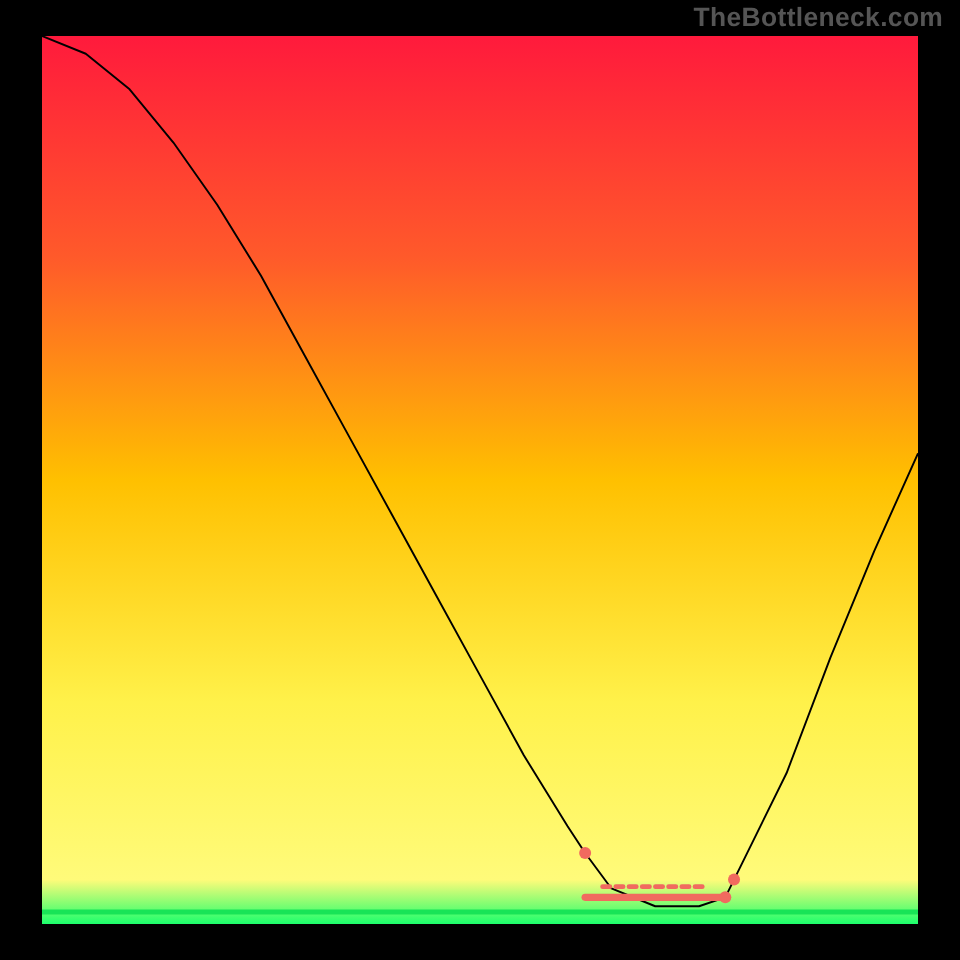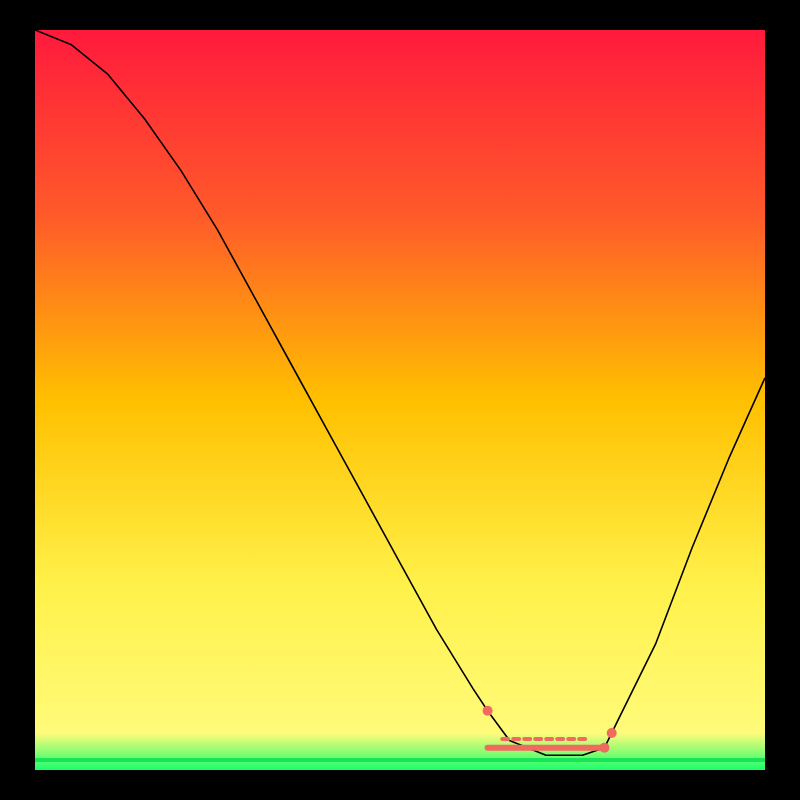--- a/index.html
+++ b/index.html
@@ -69,20 +69,21 @@
     stroke-dasharray: 6 5;
   }
   .marker {
     fill: #f16a5f;
   }
 </style>
 </head>
 <body>
 <div class="outer">
 
+  <div class="watermark">TheBottleneck.com</div>
 
   <div class="plot-wrap">
     <svg class="plot" viewBox="0 0 730 740" preserveAspectRatio="none">
       <defs>
         <linearGradient id="bg-grad" x1="0" y1="0" x2="0" y2="1">
 
         <stop offset="0%" stop-color="#ff1a3c"></stop>
             <stop offset="25%" stop-color="#ff5a2a"></stop>
             <stop offset="50%" stop-color="#ffc000"></stop>
             <stop offset="75%" stop-color="#fff14a"></stop>

